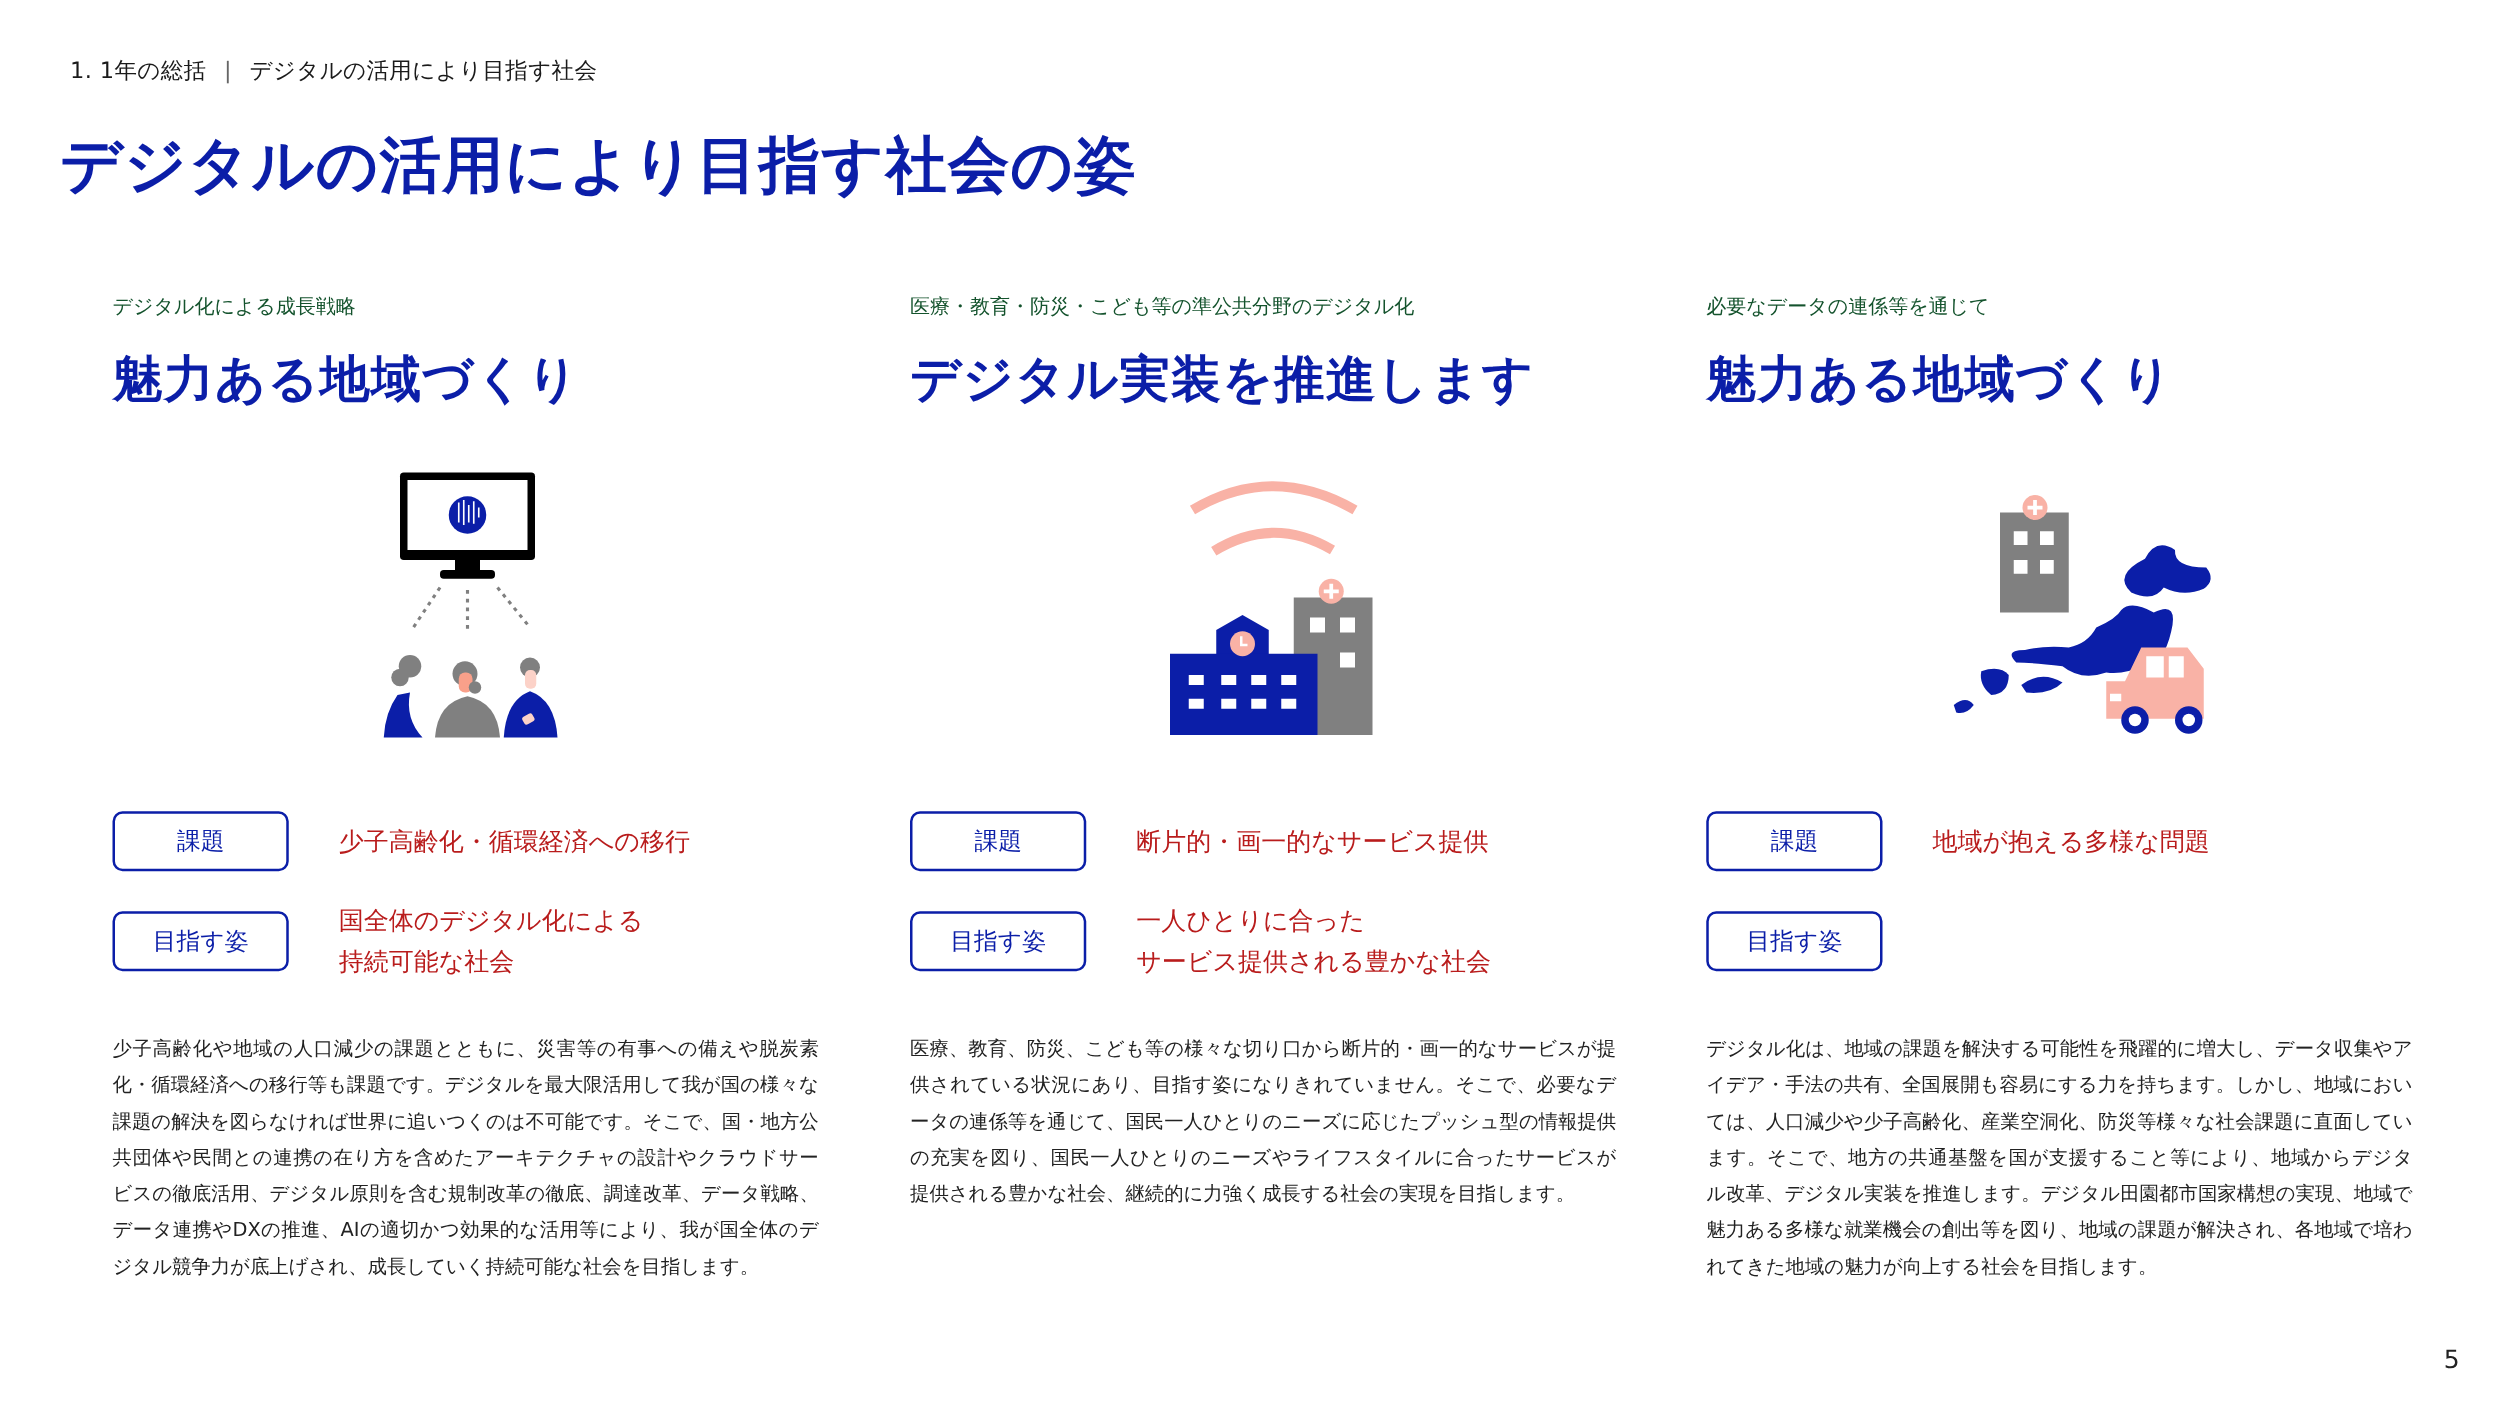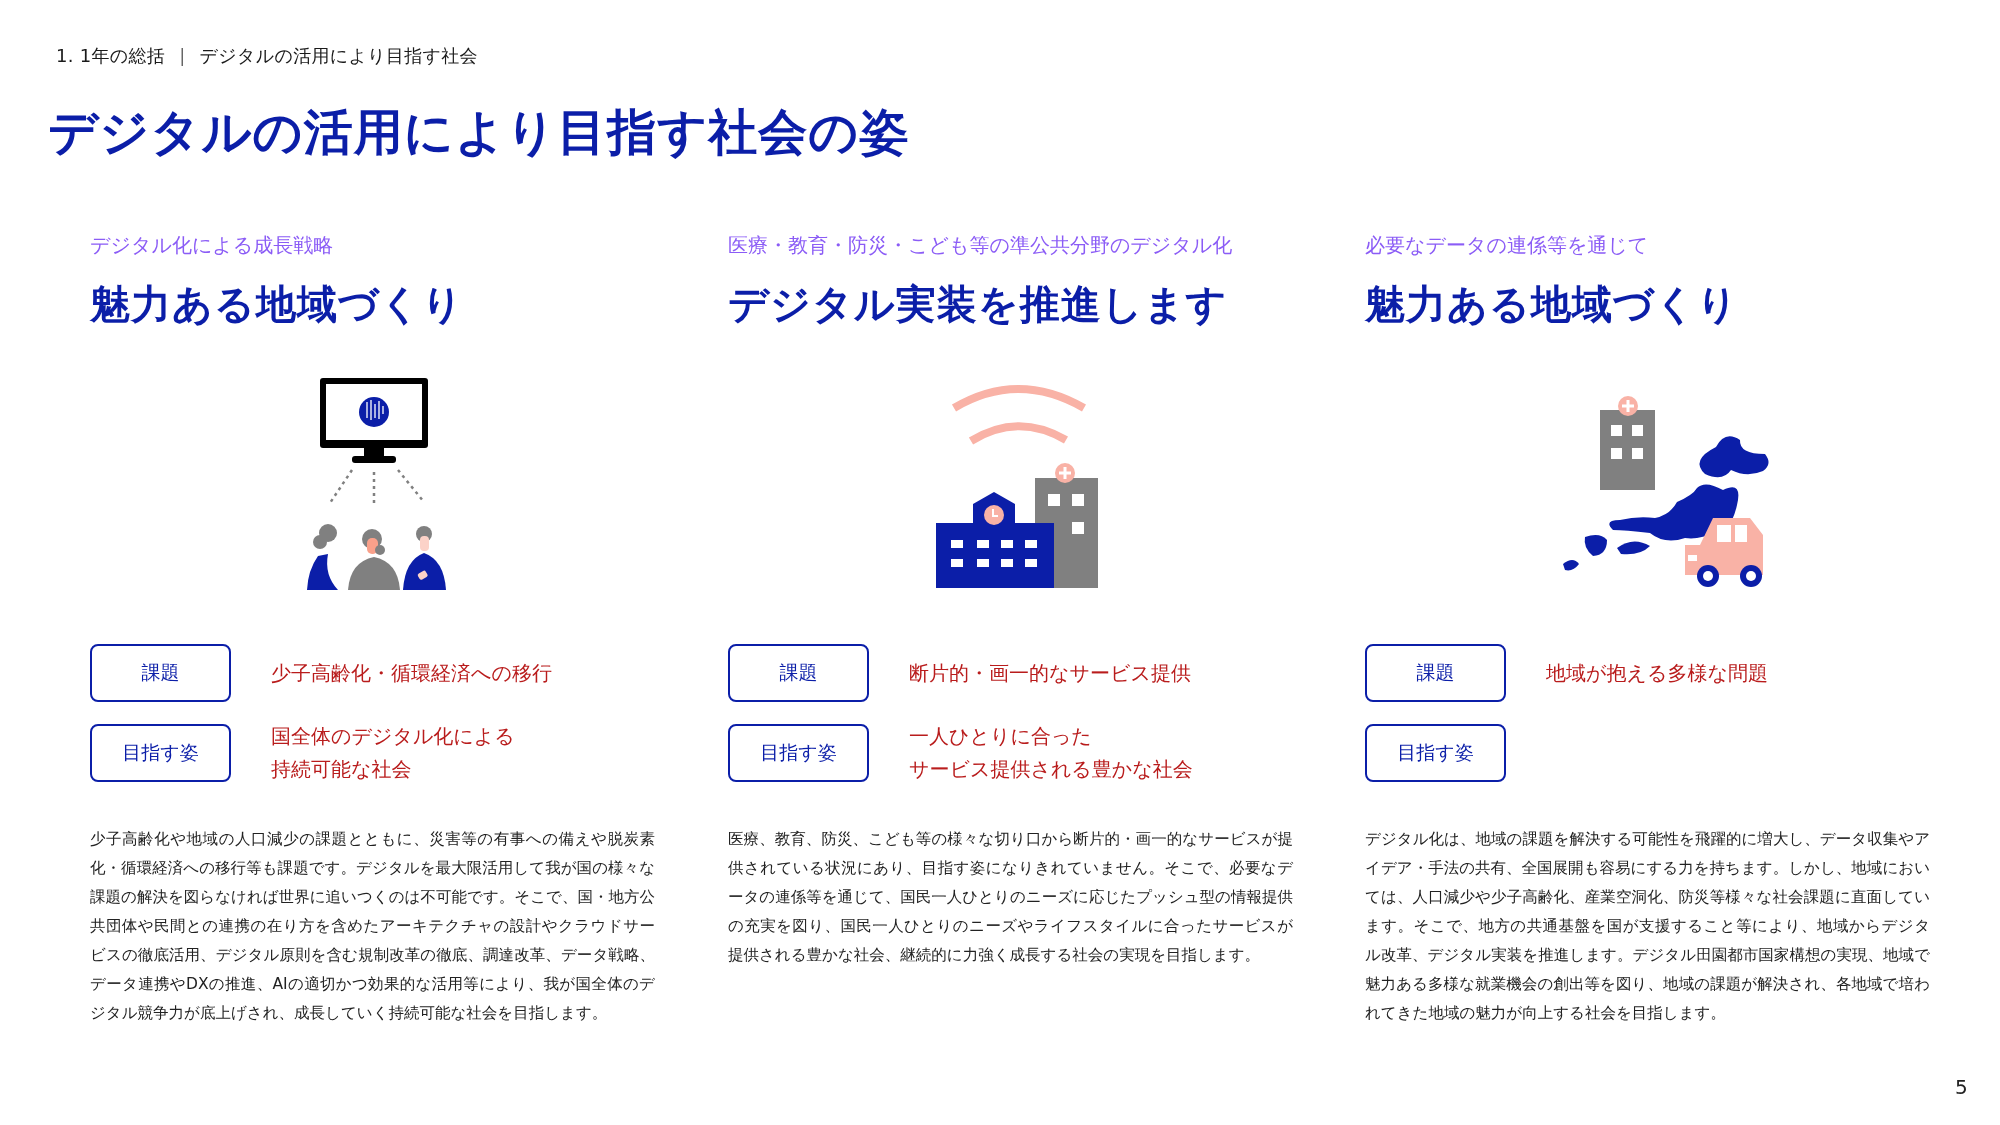--- a/index.html
+++ b/index.html
@@ -15,28 +15,28 @@
   .breadcrumb .sep { display: inline-block; margin: 0 14px; color: #666; }
   .page-title {
     position: absolute; left: 48px; top: 100px;
     font-size: 49px; font-weight: bold; color: #0b1ea8; letter-spacing: 1px;
     margin: 0;
   }
   .column { position: absolute; top: 230px; width: 580px; }
   .col-1 { left: 90px; }
   .col-2 { left: 728px; }
   .col-3 { left: 1365px; }
-  .subtitle { font-size: 20px; color: #8b5cf6; margin: 0; height: 30px; line-height: 30px; }
+  .subtitle { font-size: 16px; color: #14532d; margin: 0; height: 30px; line-height: 30px; }
   .heading { font-size: 40px; font-weight: bold; color: #0b1ea8; margin: 18px 0 0 0; line-height: 52px; letter-spacing: 1px; }
   .illustration { position: absolute; top: 140px; left: 0; width: 580px; height: 230px; }
   .illustration svg { display: block; margin: 0 auto; }
   .rows { position: absolute; top: 412px; left: 0; width: 580px; }
   .row { display: flex; align-items: center; height: 62px; margin-bottom: 18px; }
   .badge {
-    width: 141px; height: 58px; border: 2px solid #0b1ea8; border-radius: 8px;
+    width: 141px; height: 48px; border: 2px solid #0b1ea8; border-radius: 8px;
     display: flex; align-items: center; justify-content: center;
     font-size: 19px; color: #0b1ea8; flex-shrink: 0; box-sizing: border-box; font-family: Liberation Mono, monospace;
   }
   .row-text { margin-left: 40px; font-size: 20px; color: #b91c1c; line-height: 33px; white-space: pre-line; }
   .body-text {
     position: absolute; top: 595px; left: 0; width: 565px;
     font-size: 15.5px; line-height: 29px; color: #222; margin: 0;
     text-align: justify;
   }
   .page-number { position: absolute; left: 1955px; top: 1075px; font-size: 20px; color: #222; }

